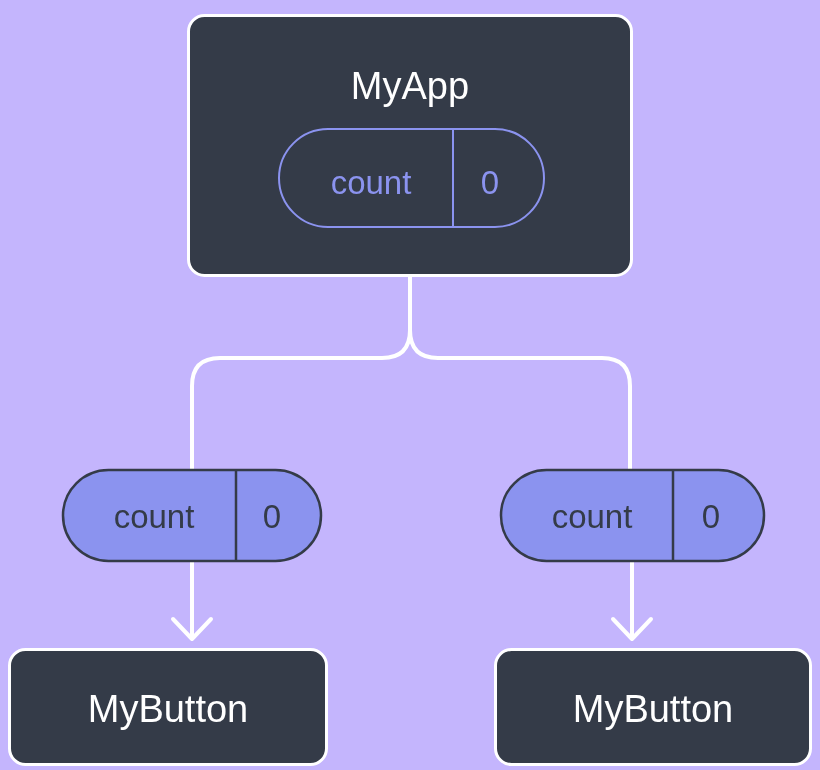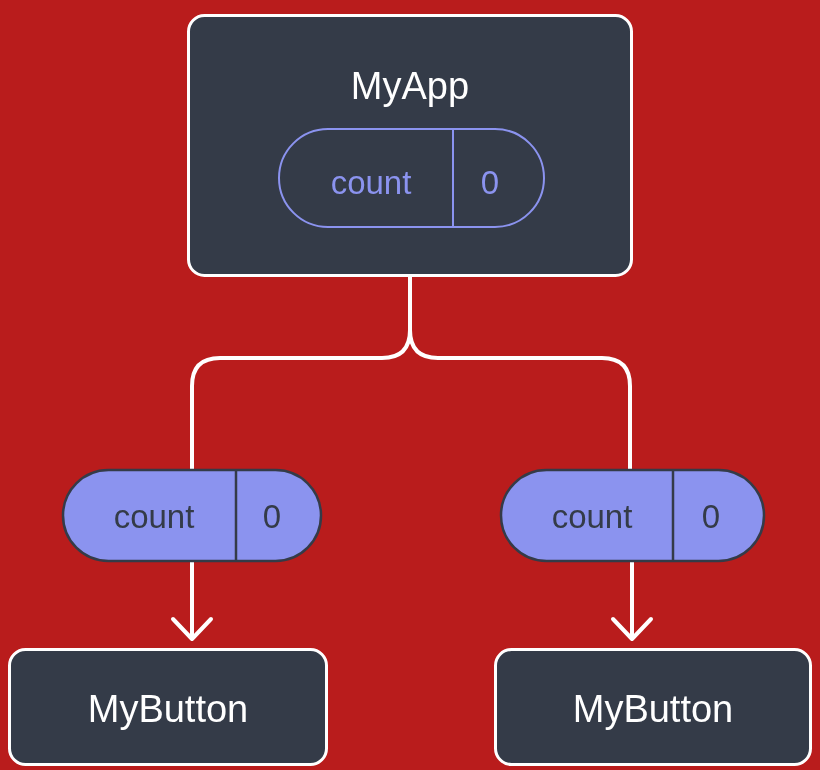--- a/index.html
+++ b/index.html
@@ -11,21 +11,21 @@
   body {
     width: 820px;
     height: 770px;
     overflow: hidden;
     font-family: "Liberation Sans", sans-serif;
   }
   #diagram-root {
     position: relative;
     width: 820px;
     height: 770px;
-    background: #b91c1c;
+    background: #c4b5fd;
   }
   #diagram-svg {
     position: absolute;
     top: 0;
     left: 0;
     width: 820px;
     height: 770px;
     display: block;
   }
   .node-label {

